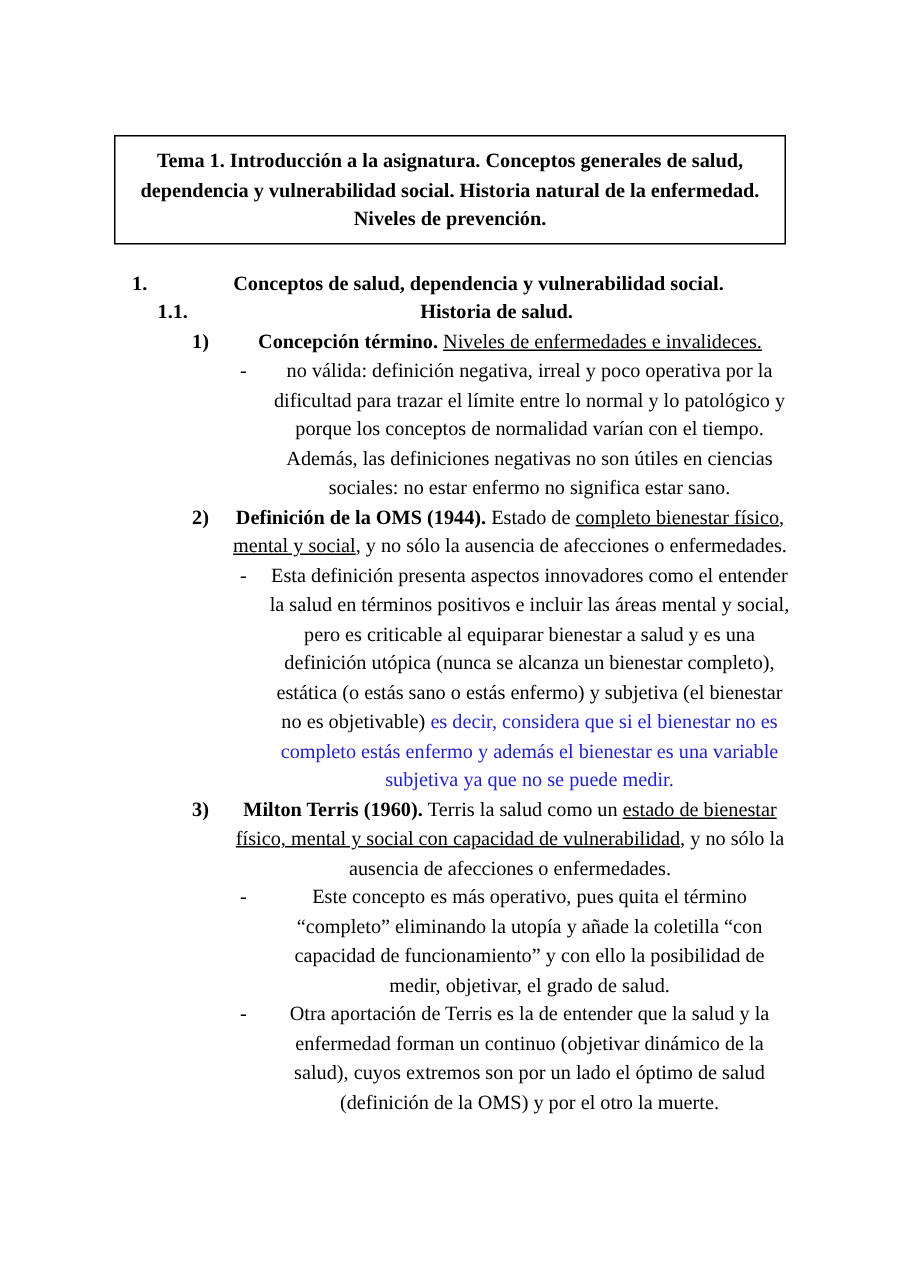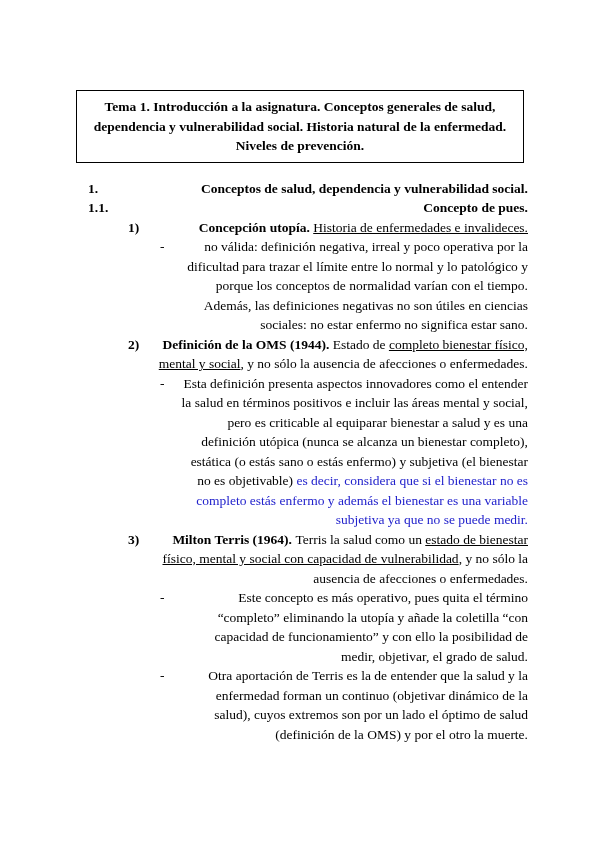--- a/index.html
+++ b/index.html
@@ -23,24 +23,24 @@
     text-align: center;
     font-weight: bold;
   }
 
   .content {
     margin: 16px 72px 0 88px; 
   }
 
   .row { display: flex; align-items: flex-start; }
   .marker { flex: 0 0 auto; white-space: pre; }
-  .txt { flex: 1 1 auto; min-width: 0; text-align: right; font-family: Liberation Serif, serif; }
+  .txt { flex: 1 1 auto; min-width: 0; text-align: center; font-family: Liberation Serif, serif; }
 
   .h1 .marker { width: 22px; }
-  .h2 { }
+  .h2 { margin-left: 17px; }
   .h2 .marker { width: 29px; }
   .item { margin-left: 40px; }
   .item .marker { width: 24px; }
   .sub { margin-left: 72px; }
   .sub .marker { width: 18px; }
 
   .b { font-weight: bold; }
   .u { text-decoration: underline; }
   .blue { color: var(--accent-blue, #2222cc); }
 </style>
@@ -55,27 +55,27 @@
 
   <div class="content">
 
     <div class="row h1">
       <span class="marker b">1.</span>
       <div class="txt b">Conceptos de salud, dependencia y vulnerabilidad social.</div>
     </div>
 
     <div class="row h2">
       <span class="marker b">1.1.</span>
-      <div class="txt b">Concepto de pues.</div>
+      <div class="txt b">Historia de salud.</div>
     </div>
 
     <div class="row item">
       <span class="marker b">1)</span>
       <div class="txt">
-        <span class="b">Concepción utopía. </span><span class="u">Historia de enfermedades e invalideces.</span>
+        <span class="b">Concepción término. </span><span class="u">Niveles de enfermedades e invalideces.</span>
       </div>
     </div>
     <div class="row sub">
       <span class="marker">-</span>
       <div class="txt">no válida: definición negativa, irreal y poco operativa por la dificultad para trazar el límite entre lo normal y lo patológico y porque los conceptos de normalidad varían con el tiempo. Además, las definiciones negativas no son útiles en ciencias sociales: no estar enfermo no significa estar sano.</div>
     </div>
 
     <div class="row item">
       <span class="marker b">2)</span>
       <div class="txt">
@@ -85,21 +85,21 @@
     <div class="row sub">
       <span class="marker">-</span>
       <div class="txt">
         <span>Esta definición presenta aspectos innovadores como el entender la salud en términos positivos e incluir las áreas mental y social, pero es criticable al equiparar bienestar a salud y es una definición utópica (nunca se alcanza un bienestar completo), estática (o estás sano o estás enfermo) y subjetiva (el bienestar no es objetivable) </span><span class="blue">es decir, considera que si el bienestar no es completo estás enfermo y además el bienestar es una variable subjetiva ya que no se puede medir.</span>
       </div>
     </div>
 
     <div class="row item">
       <span class="marker b">3)</span>
       <div class="txt">
-        <span class="b">Milton Terris (1964). </span><span>Terris la salud como un </span><span class="u">estado de bienestar físico, mental y social con capacidad de vulnerabilidad</span><span>, y no sólo la ausencia de afecciones o enfermedades.</span>
+        <span class="b">Milton Terris (1960). </span><span>Terris la salud como un </span><span class="u">estado de bienestar físico, mental y social con capacidad de vulnerabilidad</span><span>, y no sólo la ausencia de afecciones o enfermedades.</span>
       </div>
     </div>
     <div class="row sub">
       <span class="marker">-</span>
       <div class="txt">Este concepto es más operativo, pues quita el término “completo” eliminando la utopía y añade la coletilla “con capacidad de funcionamiento” y con ello la posibilidad de medir, objetivar, el grado de salud.</div>
     </div>
     <div class="row sub">
       <span class="marker">-</span>
       <div class="txt">Otra aportación de Terris es la de entender que la salud y la enfermedad forman un continuo (objetivar dinámico de la salud), cuyos extremos son por un lado el óptimo de salud (definición de la OMS) y por el otro la muerte.</div>
     </div>

